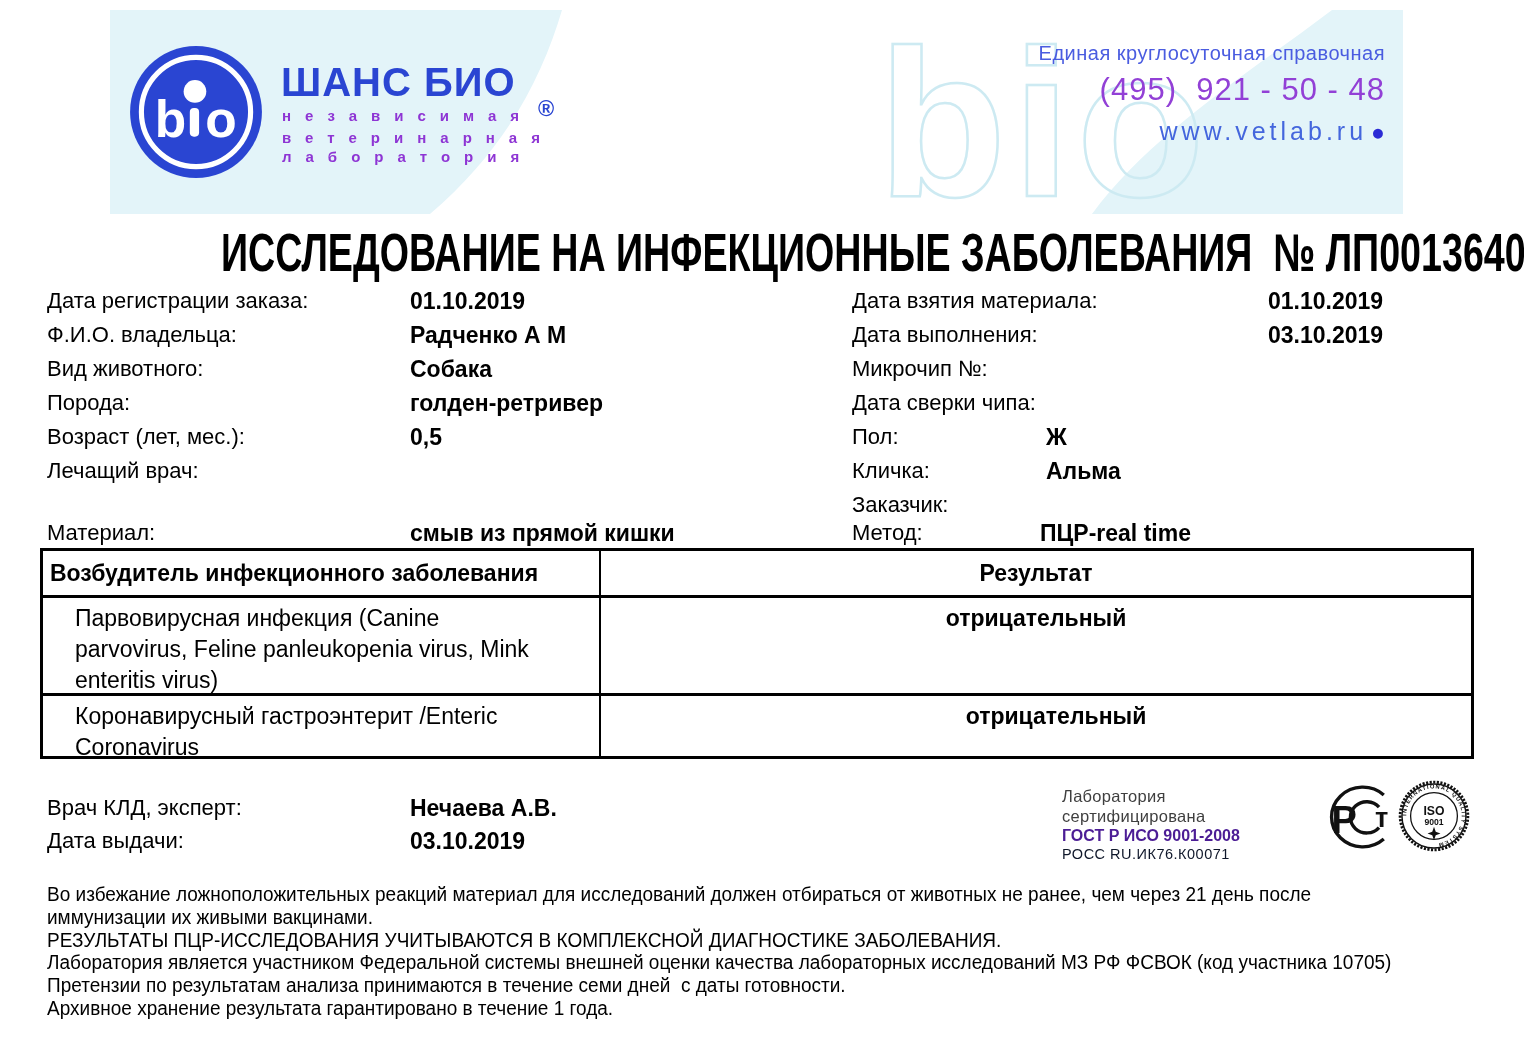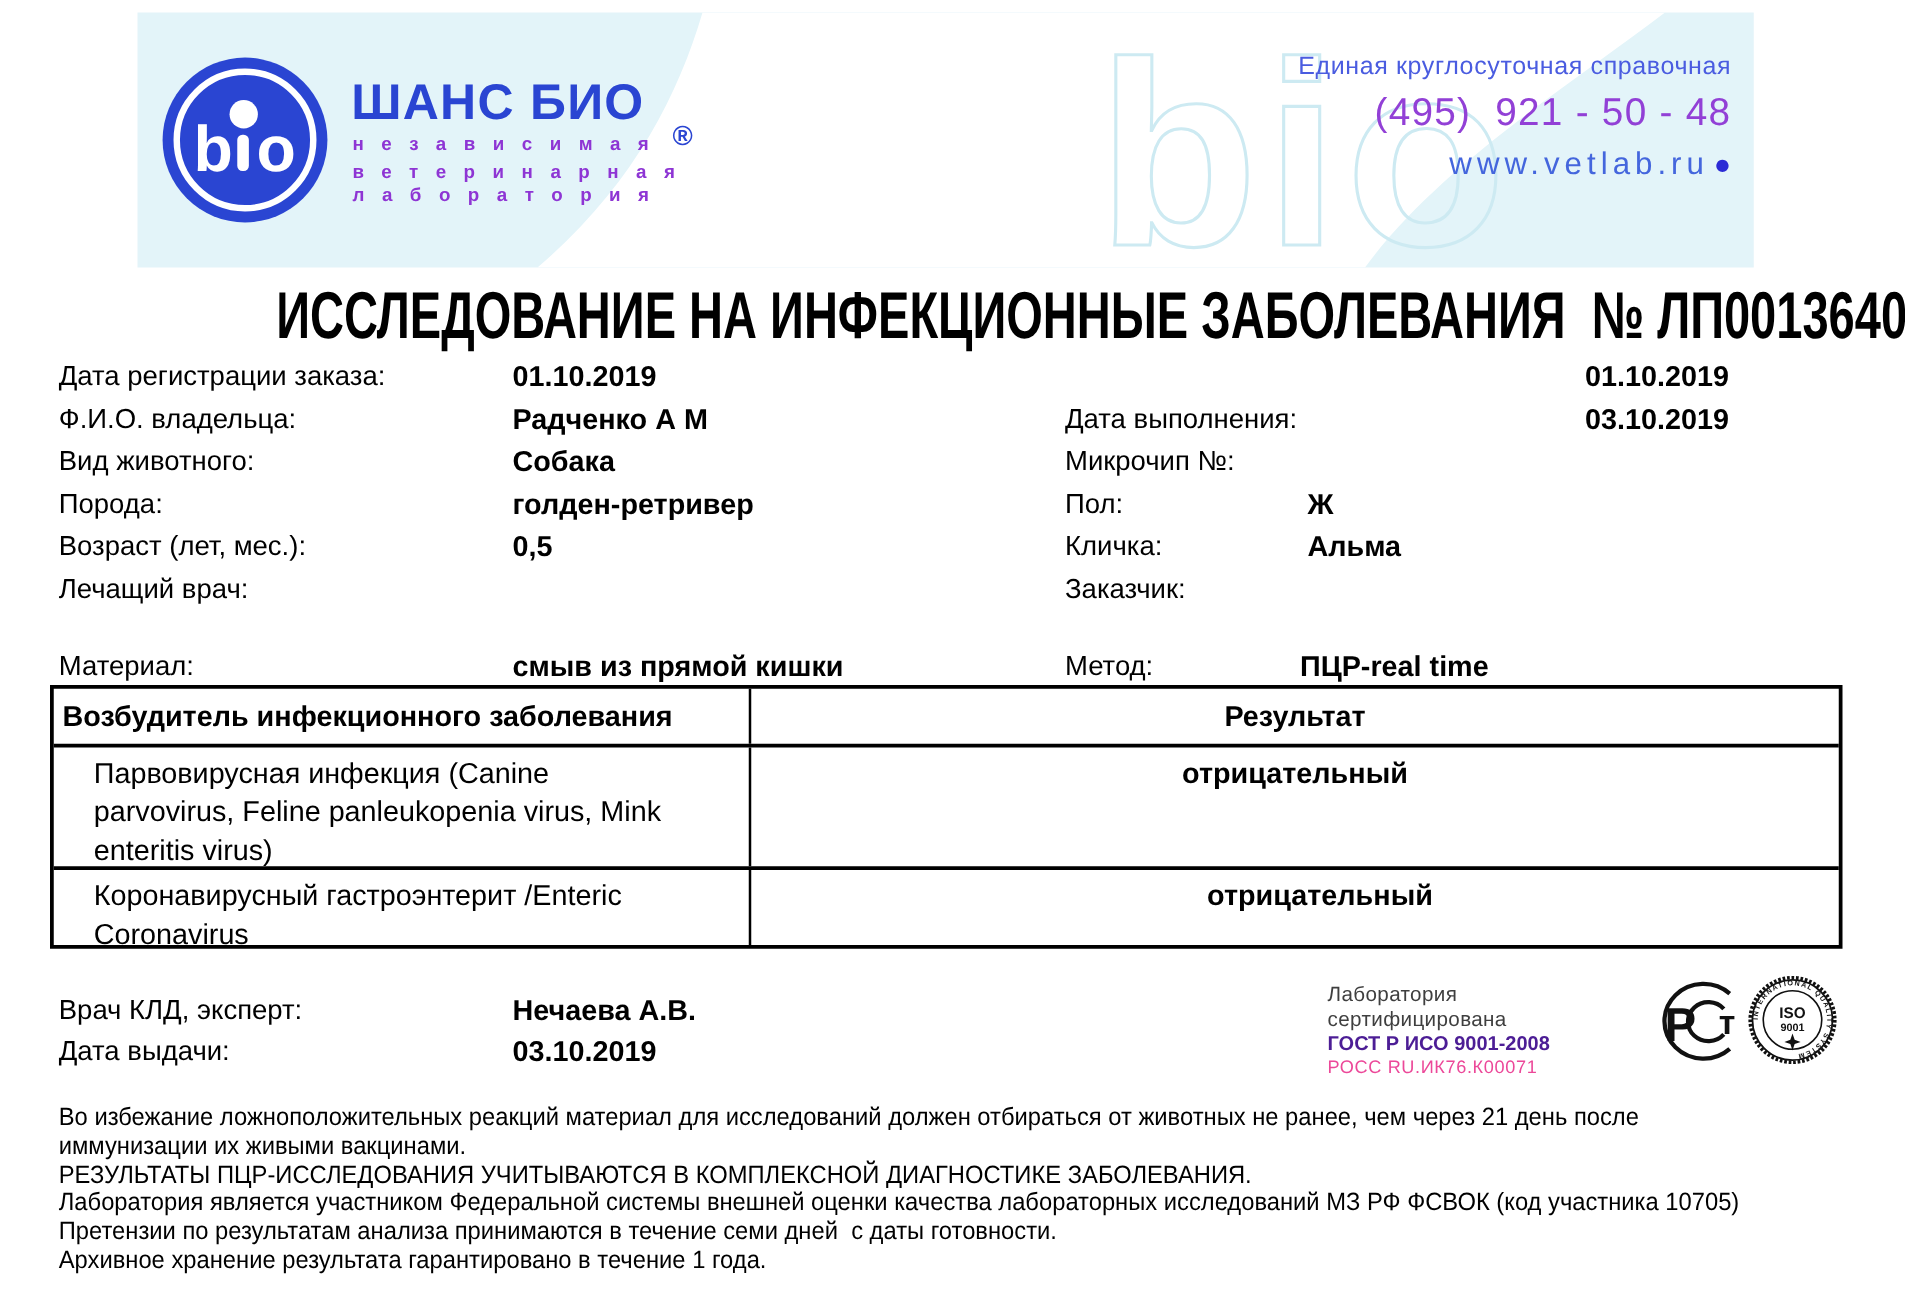--- a/index.html
+++ b/index.html
@@ -62,21 +62,21 @@
 
   
   .signature { position:absolute; left:47px; top:795px; font-size:22px; }
   .sigrow { position:relative; height:33px; white-space:nowrap; }
   .sigval { position:absolute; left:363px; top:0; font-weight:bold; font-size:23px; }
 
   
   .cert { position:absolute; left:1062px; top:786px; width:248px; text-align:left; line-height:1.22; }
   .cert-l1 { font-size:16.5px; color:#3f3f3f; letter-spacing:0.3px; }
   .cert-l2 { font-size:16px; font-weight:bold; color:#4c1d95; }
-  .cert-l3 { font-size:14.5px; color:#ec4899; letter-spacing:0.5px; }
+  .cert-l3 { font-size:14.5px; color:#0f172a; letter-spacing:0.5px; }
   .rst-mark { position:absolute; left:1318px; top:783px; width:78px; height:68px; }
   .iso-mark { position:absolute; left:1398px; top:780px; width:72px; height:72px; }
 
   
   .footer { position:absolute; left:47px; top:883px; }
   .fline { font-size:20px; line-height:22.8px; white-space:pre;
            transform:scaleX(0.95); transform-origin:left top; }
 
   svg text { font-family:"Liberation Sans", sans-serif; }
 </style>
@@ -118,23 +118,24 @@
   <div class="info-col info-left">
     <div class="irow"><span class="ilabel">Дата регистрации заказа:</span><span class="ival">01.10.2019</span></div>
     <div class="irow"><span class="ilabel">Ф.И.О. владельца:</span><span class="ival">Радченко А М</span></div>
     <div class="irow"><span class="ilabel">Вид животного:</span><span class="ival">Собака</span></div>
     <div class="irow"><span class="ilabel">Порода:</span><span class="ival">голден-ретривер</span></div>
     <div class="irow"><span class="ilabel">Возраст (лет, мес.):</span><span class="ival">0,5</span></div>
     <div class="irow"><span class="ilabel">Лечащий врач:</span><span class="ival"></span></div>
   </div>
 
   <div class="info-col info-right">
-    <div class="irow"><span class="ival far">01.10.2019</span></div>
+    <div class="irow"><span class="ilabel">Дата взятия материала:</span><span class="ival far">01.10.2019</span></div>
     <div class="irow"><span class="ilabel">Дата выполнения:</span><span class="ival far">03.10.2019</span></div>
     <div class="irow"><span class="ilabel">Микрочип №:</span><span class="ival near"></span></div>
+    <div class="irow"><span class="ilabel">Дата сверки чипа:</span><span class="ival near"></span></div>
     <div class="irow"><span class="ilabel">Пол:</span><span class="ival near">Ж</span></div>
     <div class="irow"><span class="ilabel">Кличка:</span><span class="ival near">Альма</span></div>
     <div class="irow"><span class="ilabel">Заказчик:</span><span class="ival near"></span></div>
   </div>
 
   <div class="material-row">
     <span class="lab1">Материал:</span>
     <span class="val1">смыв из прямой кишки</span>
     <span class="lab2">Метод:</span>
     <span class="val2">ПЦР-real time</span>

